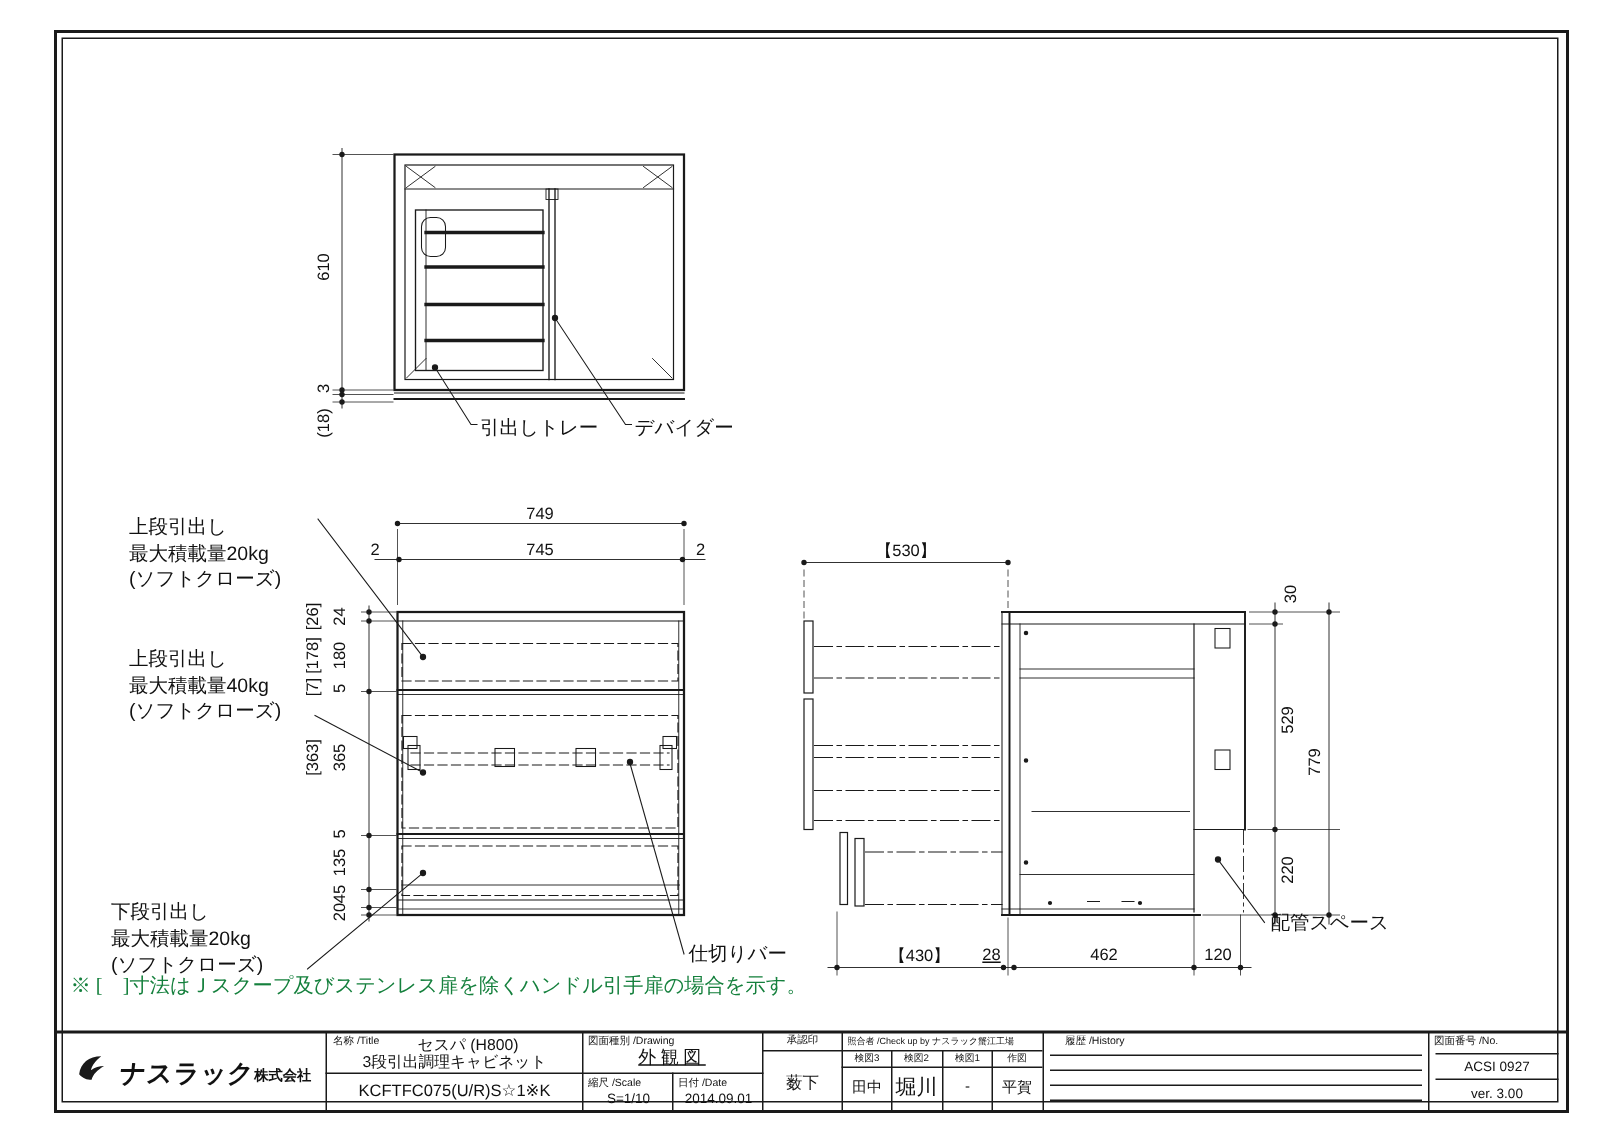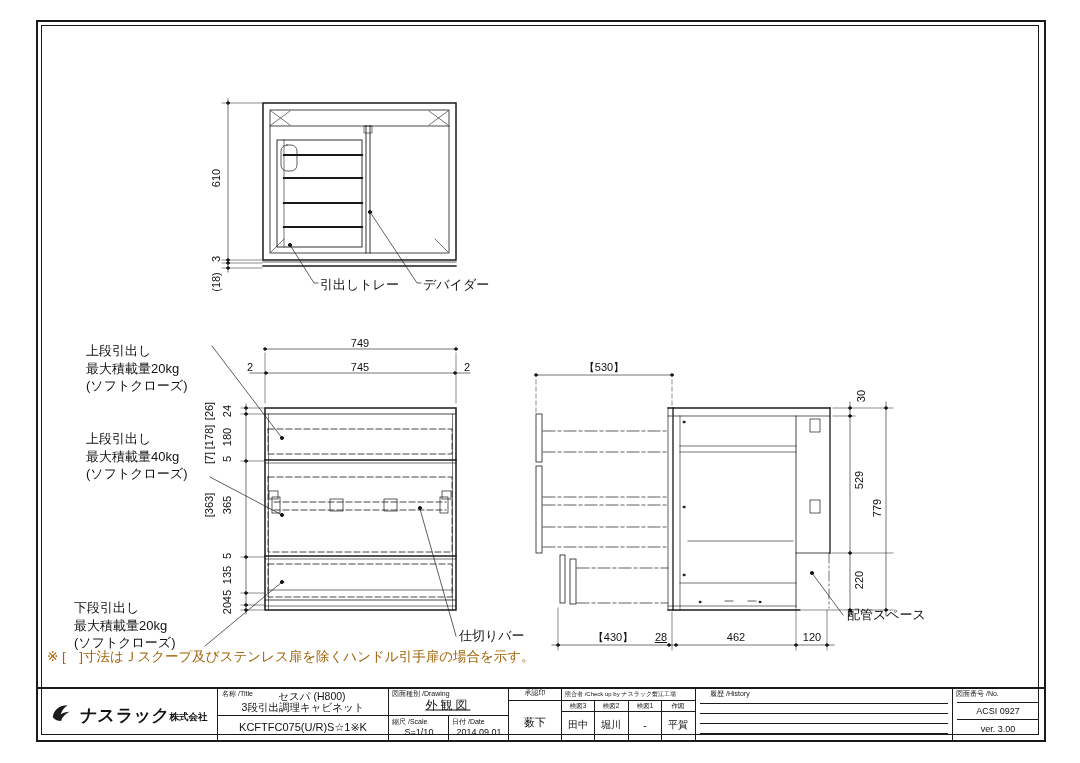--- a/index.html
+++ b/index.html
@@ -7,21 +7,21 @@
            font-family:"Liberation Sans","DejaVu Sans",sans-serif; color:#111; }
   .frame-outer { position:absolute; left:36px; top:20px; width:1006px; height:718px; border:2px solid #1a1a1a; }
   .frame-inner { position:absolute; left:41px; top:25px; width:996px; height:708px; border:1px solid #1a1a1a; }
   svg.art { position:absolute; left:0; top:0; }
   .t { position:absolute; color:#111; white-space:nowrap; transform:translate(-50%,-50%);
        font-family:"Liberation Sans","DejaVu Sans",sans-serif; }
   .dim { font-size:11px; }
   .rot { transform:translate(-50%,-50%) rotate(-90deg); }
   .lab { position:absolute; font-size:13px; white-space:nowrap; color:#111; }
   .ann { position:absolute; font-size:13px; line-height:17.5px; white-space:nowrap; color:#111; }
-  .note { position:absolute; font-size:13.5px; white-space:nowrap; color:#a16207; }
+  .note { position:absolute; font-size:13.5px; white-space:nowrap; color:#15803d;font-family:Liberation Serif, serif; }
   
   .hl, .vl { position:absolute; background:#1a1a1a; }
   .tb-h { position:absolute; font-size:7px; color:#111; white-space:nowrap; }
   .tb-c { position:absolute; transform:translate(-50%,-50%); white-space:nowrap; color:#111; }
   .brand-wrap { position:absolute; left:50px; top:700px; width:160px; height:30px; display:flex; align-items:center; }
   .brand { font-size:17px; font-weight:bold; transform:skewX(-6deg); letter-spacing:0.5px; }
   .brand-sub { font-size:9.5px; font-weight:bold; margin-top:5px; }
 </style>
 </head>
 <body>
@@ -297,21 +297,21 @@
   <div class="tb-h" style="left:565px; top:690px; font-size:6px;">照合者 /Check up by ナスラック蟹江工場</div>
   <div class="hl" style="left:561px; top:711px; width:134px; height:1px;"></div>
   <div class="vl" style="left:594px; top:700px; width:1px; height:40px;"></div>
   <div class="vl" style="left:628px; top:700px; width:1px; height:40px;"></div>
   <div class="vl" style="left:661px; top:700px; width:1px; height:40px;"></div>
   <div class="tb-c" style="left:578px; top:706px; font-size:6.5px;">検図3</div>
   <div class="tb-c" style="left:611px; top:706px; font-size:6.5px;">検図2</div>
   <div class="tb-c" style="left:645px; top:706px; font-size:6.5px;">検図1</div>
   <div class="tb-c" style="left:678px; top:706px; font-size:6.5px;">作図</div>
   <div class="tb-c" style="left:578px; top:725px; font-size:10px;text-align:right;">田中</div>
-  <div class="tb-c" style="left:611px; top:725px; font-size:10px;">堀川</div>
+  <div class="tb-c" style="left:611px; top:725px; font-size:14px;">堀川</div>
   <div class="tb-c" style="left:645px; top:725px; font-size:10px;">-</div>
   <div class="tb-c" style="left:678px; top:725px; font-size:10px;">平賀</div>
 
   <div class="tb-h" style="left:710px; top:689px;">履歴 /History</div>
   <div class="hl" style="left:700px; top:703px; width:248px; height:1px;"></div>
   <div class="hl" style="left:700px; top:713px; width:248px; height:1px;"></div>
   <div class="hl" style="left:700px; top:723px; width:248px; height:1px;"></div>
   <div class="hl" style="left:700px; top:733px; width:248px; height:1px;"></div>
 
   <div class="tb-h" style="left:956px; top:689px;">図面番号 /No.</div>

